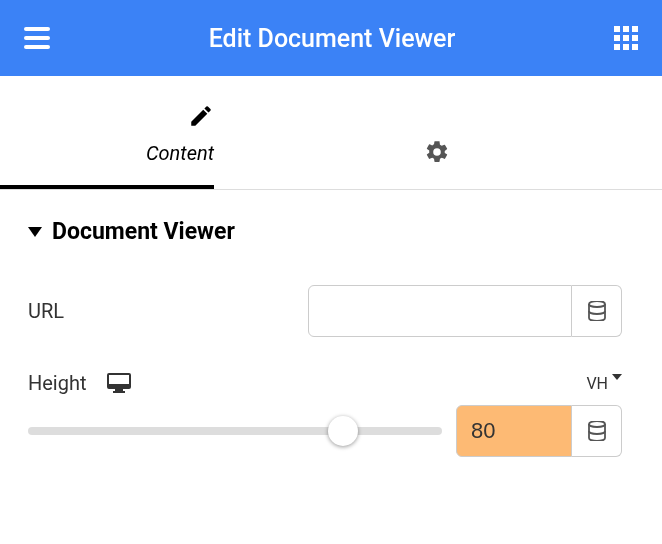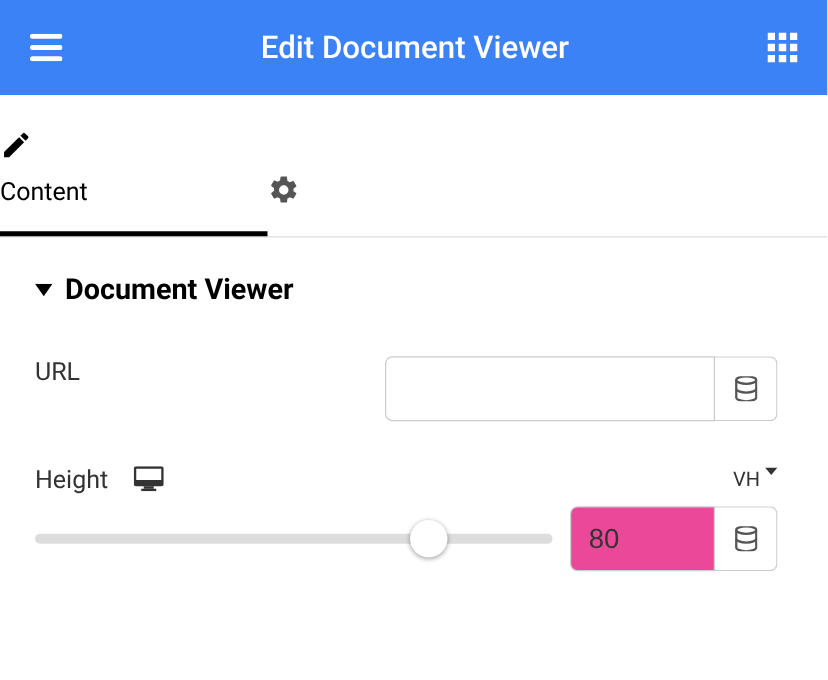--- a/index.html
+++ b/index.html
@@ -1,42 +1,42 @@
 <!DOCTYPE html>
 <html><head>
 <meta charset="utf-8">
 <style>
   * { box-sizing: border-box; margin: 0; padding: 0; }
   body { font-family: -apple-system, BlinkMacSystemFont, "Segoe UI", Roboto, sans-serif; width: 662px; height: 544px; background: #fff; }
   .topbar { background: #3b82f6; height: 76px; display: flex; align-items: center; justify-content: space-between; padding: 0 24px; }
   .icon-btn { display: flex; align-items: center; justify-content: center; cursor: pointer; }
   .title { color: #fff; font-size: 25px; font-weight: 500; }
   .tabs { display: flex; height: 114px; border-bottom: 1px solid #ddd; }
-  .tab { flex: 0 0 auto; display: flex; flex-direction: column; align-items: flex-start; justify-content: flex-end; gap: 12px; padding-bottom: 24px; cursor: pointer; color: #555; }
+  .tab { flex: 0 0 auto; display: flex; flex-direction: column; align-items: flex-end; justify-content: flex-end; gap: 12px; padding-bottom: 24px; cursor: pointer; color: #555; font-style: italic; }
   .tab:nth-child(1) { width: 214px; }
   .tab:nth-child(2) { width: 236px; }
   .tab:nth-child(3) { width: 212px; }
   .tab.active { color: #000; border-bottom: 4px solid #000; padding-bottom: 20px; }
   .tab-label { font-size: 20px; }
   .section { padding: 28px 40px 0 28px; }
   .section-header { display: flex; align-items: center; gap: 10px; cursor: pointer; margin-bottom: 40px; }
   .section-title { font-size: 23px; font-weight: 700; color: #000; }
-  .row { display: flex; align-items: flex-start; margin-bottom: 34px; }
+  .row { display: flex; align-items: center; margin-bottom: 34px; }
   .row-label { font-size: 20px; color: #333; width: 280px; display: flex; align-items: center; gap: 16px; }
   .input-group { flex: 1; display: flex; }
   .text-input { flex: 1; height: 52px; border: 1px solid #ccc; border-radius: 6px 0 0 6px; padding: 0 12px; font-size: 18px; background: #fff; }
   .dynamic-btn { width: 50px; height: 52px; border: 1px solid #ccc; border-left: none; border-radius: 0 6px 6px 0; background: #fff; display: flex; align-items: center; justify-content: center; cursor: pointer; }
   .unit-select { font-size: 16px; color: #333; cursor: pointer; display: flex; gap: 4px; margin-left: auto; }
   .height-row { display: flex; align-items: center; justify-content: space-between; margin-bottom: 10px; }
   .height-label-group { display: flex; align-items: center; gap: 20px; font-size: 20px; color: #333; }
   .slider-row { display: flex; align-items: center; gap: 14px; }
   .slider-wrap { flex: 1; position: relative; height: 36px; display: flex; align-items: center; }
   .slider-track { width: 100%; height: 8px; background: #ddd; border-radius: 4px; }
   .slider-thumb { position: absolute; width: 30px; height: 30px; background: #fff; border-radius: 50%; box-shadow: 0 1px 4px rgba(0,0,0,0.4); top: 3px; left: calc(76% - 15px); cursor: pointer; }
-  .num-input { width: 116px; height: 52px; border: 1px solid #ccc; border-radius: 6px 0 0 6px; padding: 0 14px; font-size: 22px; color: #333; background: #ec4899; }
+  .num-input { width: 116px; height: 52px; border: 1px solid #ccc; border-radius: 6px 0 0 6px; padding: 0 14px; font-size: 22px; color: #333; background: #fdba74; }
   svg { display: block; }
 </style>
 </head>
 <body>
 
 <div class="topbar">
   <div class="icon-btn">
     <svg width="26" height="22" viewBox="0 0 26 22">
         <rect width="26" height="4" rx="2" fill="#fff"></rect>
         <rect y="9" width="26" height="4" rx="2" fill="#fff"></rect>

